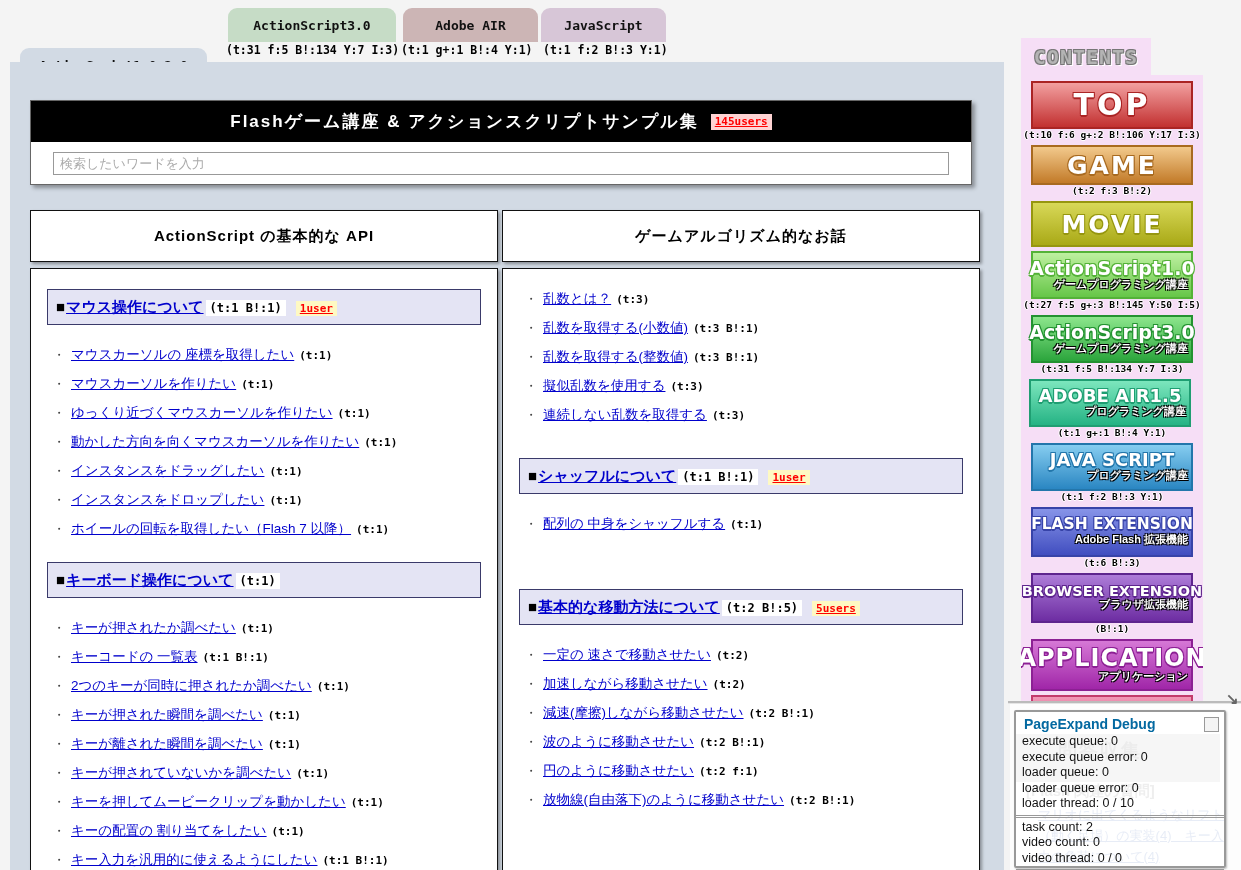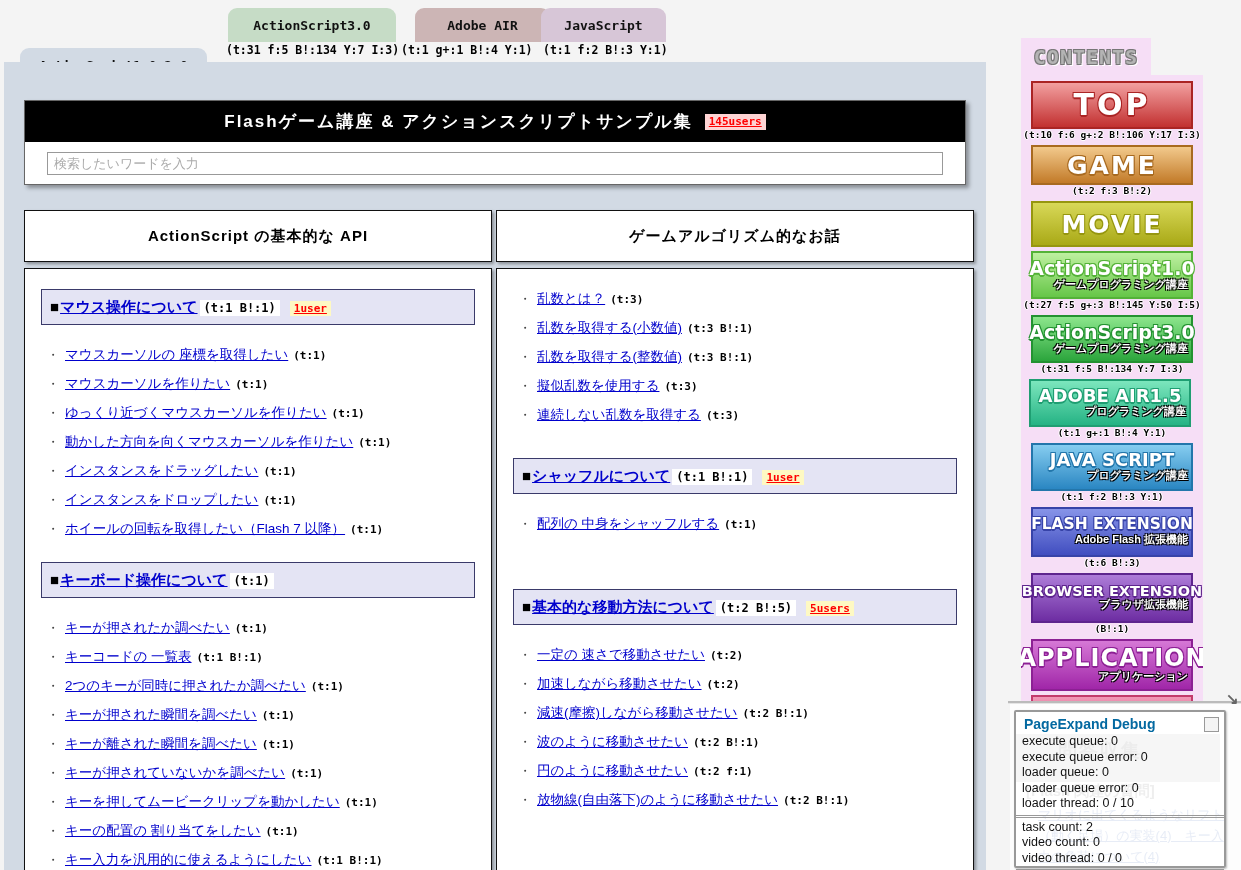--- a/index.html
+++ b/index.html
@@ -8,30 +8,30 @@
     background:#f4f4f4;
     font-family:"Liberation Sans",sans-serif;
   }
   
   .tab{
     position:absolute;height:34px;border-radius:9px 9px 0 0;
     display:flex;align-items:center;justify-content:center;
     font-family:"DejaVu Sans Mono",monospace;font-weight:bold;font-size:13px;color:#111;
   }
   .tab-as3{left:228px;top:8px;width:168px;background:#c6dcc6;}
-  .tab-air{left:403px;top:8px;width:135px;background:#ccb5b5;margin-left:12px;}
+  .tab-air{left:403px;top:8px;width:135px;background:#ccb5b5;}
   .tab-js{left:541px;top:8px;width:125px;background:#d7c6d7;}
   .tab-active{left:20px;top:28px;width:187px;background:#d2dae4;margin-top:20px;}
   .tab-stats{
     position:absolute;top:43px;height:16px;white-space:nowrap;
     font-family:"DejaVu Sans Mono",monospace;font-weight:bold;font-size:11.5px;color:#000;
   }
   .ts-as3{left:226px;} .ts-air{left:401px;} .ts-js{left:543px;}
   
-  .main{position:absolute;left:4px;top:62px;width:982px;height:808px;background:#d2dae4;}
+  .main{position:absolute;left:10px;top:62px;width:982px;height:808px;background:#d2dae4;padding-left:12px;}
   .hero{
     position:absolute;left:20px;top:38px;width:940px;background:#fff;
     border:1px solid #666;box-shadow:3px 3px 4px rgba(0,0,0,.35);
   }
   .hero-bar{
     height:41px;background:#000;color:#fff;display:flex;align-items:center;justify-content:center;
     font-weight:bold;font-size:17px;letter-spacing:2px;
   }
   .badge{
     display:inline-block;background:#ffd4d4;color:#ff0000;font-weight:bold;

